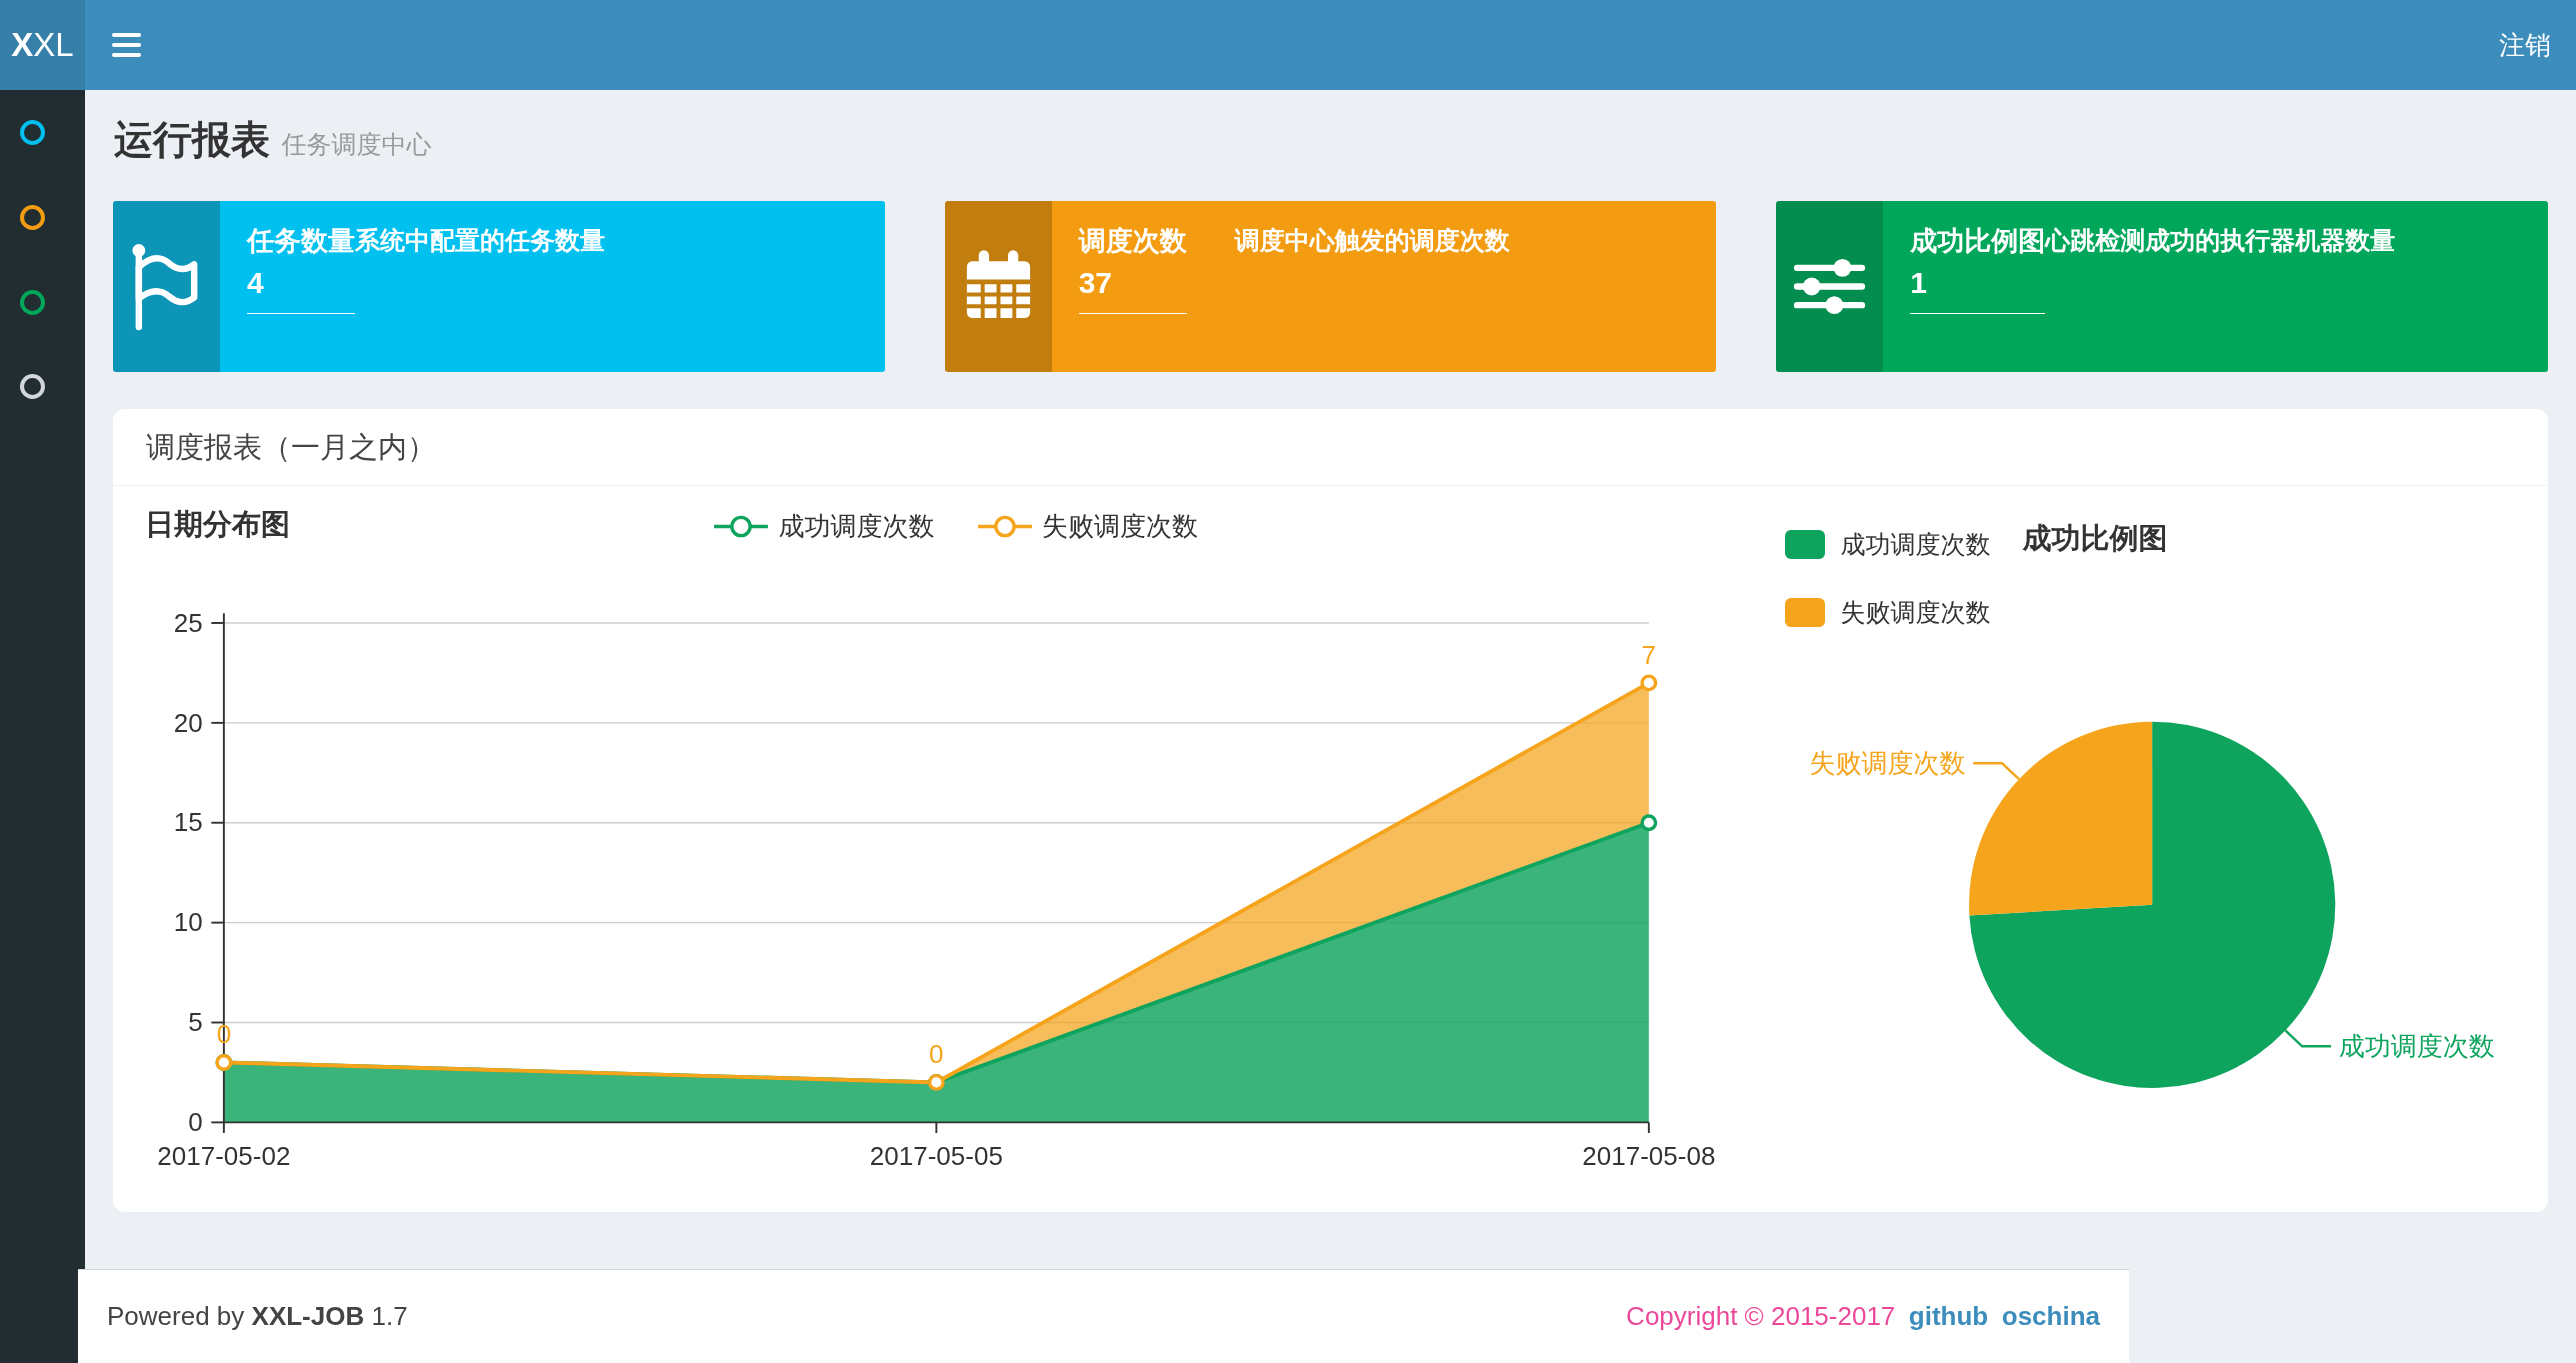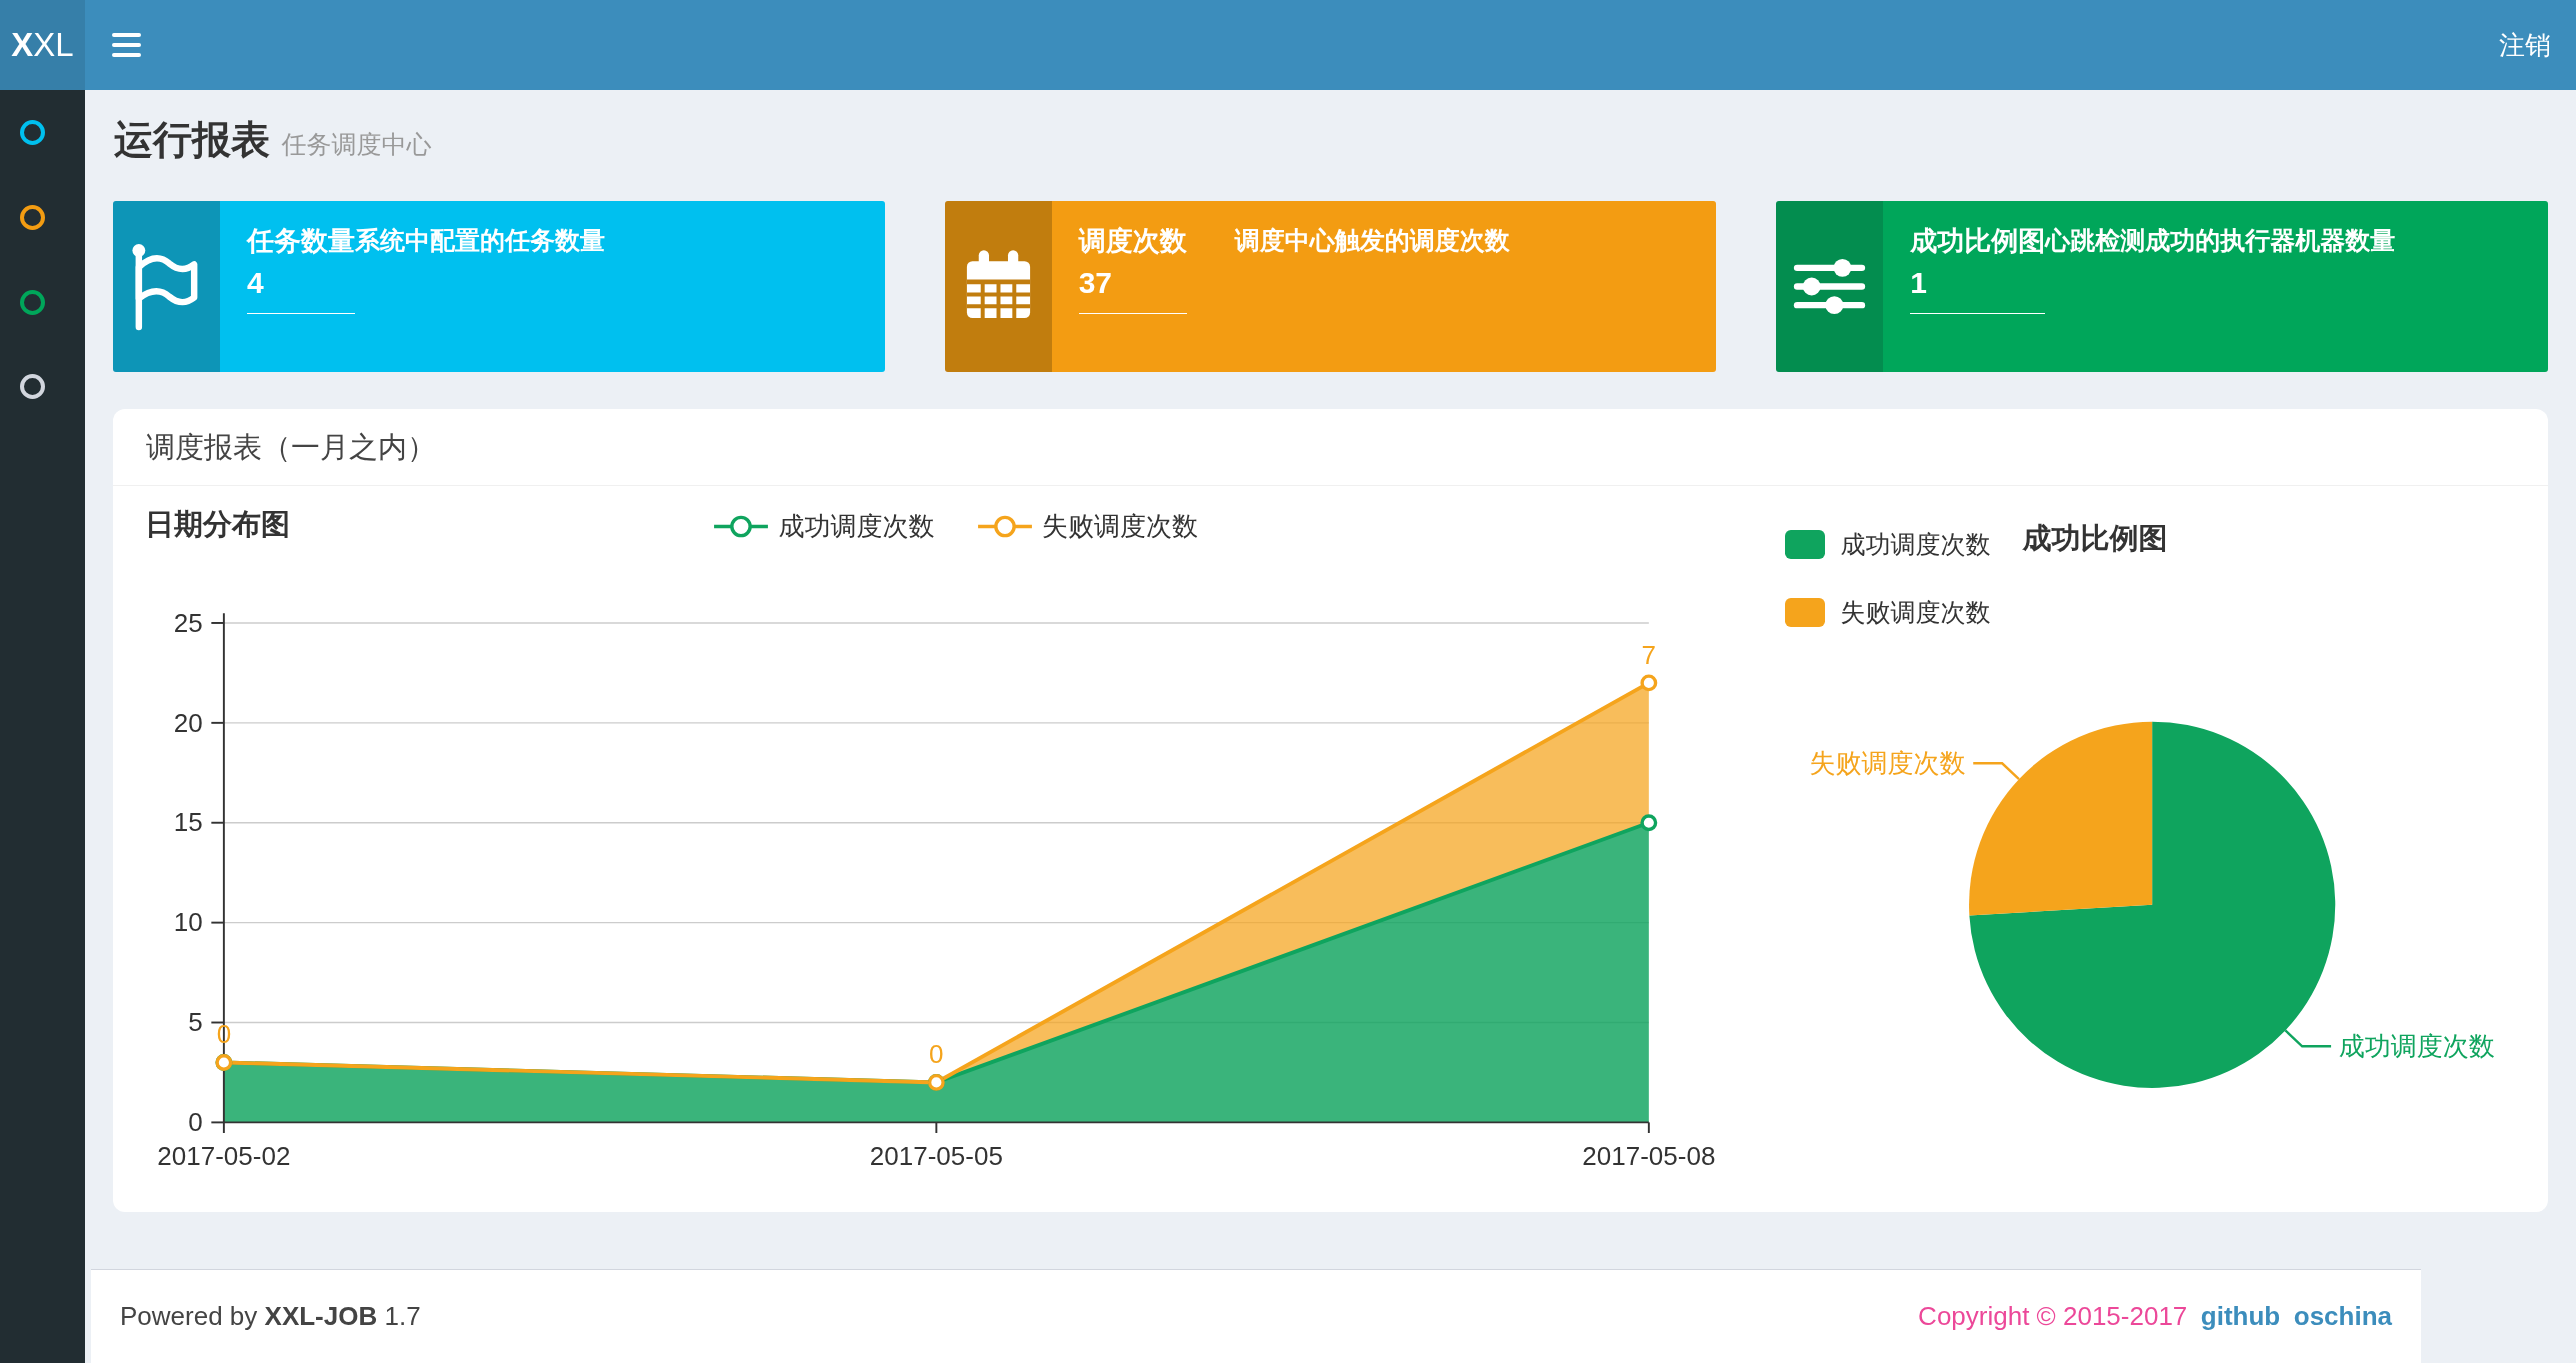--- a/index.html
+++ b/index.html
@@ -51,21 +51,21 @@
   .pie-legend{position:absolute;left:1672px;top:119px;display:flex;flex-direction:column;gap:35px;}
   .pie-legend .item{display:flex;align-items:center;gap:15.4px;cursor:pointer;}
   .pie-legend .swatch{width:40px;height:29px;border-radius:5.8px;}
   .pie-legend .item span{font-size:25px;color:#333;}
 
   #line-svg{position:absolute;left:0;top:183px;}
   #pie-svg{position:absolute;left:1671px;top:190px;}
   svg text{font-family:"Liberation Sans","DejaVu Sans",sans-serif;}
 
   
-  .footer{position:absolute;left:91px;bottom:0;width:2330px;height:94px;background:#fff;border-top:1px solid #d2d6de;
+  .footer{position:absolute;left:78px;bottom:0;width:2051px;height:94px;background:#fff;border-top:1px solid #d2d6de;
           display:flex;align-items:center;padding:0 29px;box-sizing:border-box;font-size:26px;color:#444;}
   .footer .left b{font-weight:700;}
   .footer .right{margin-left:auto;display:flex;gap:13.5px;align-items:center;}
   .footer .right .copy{font-weight:400;color:#ec4899;}
   .footer a{color:#3c8dbc;font-weight:700;text-decoration:none;cursor:pointer;}
 </style>
 </head>
 <body>
 
 <div id="app">

